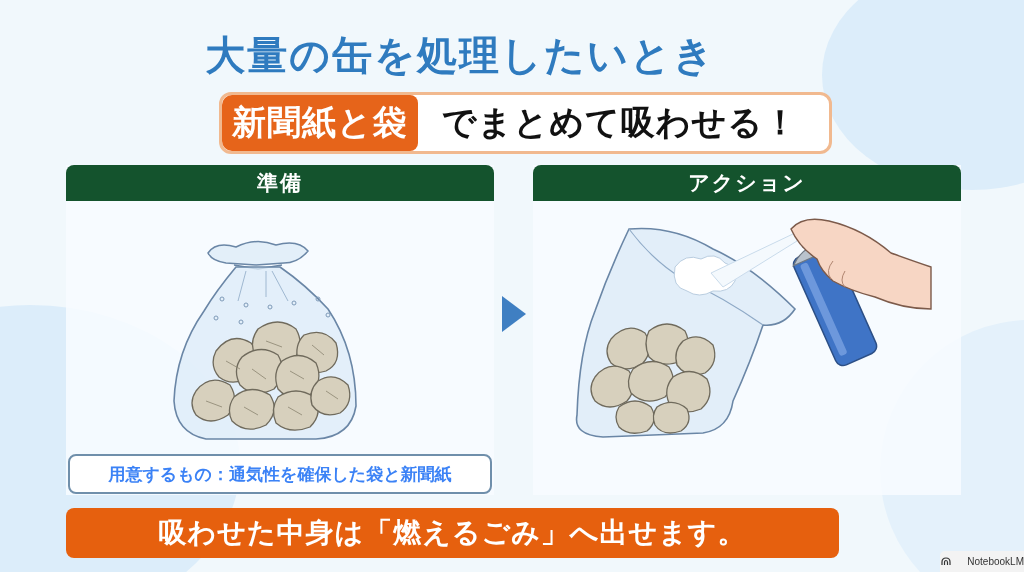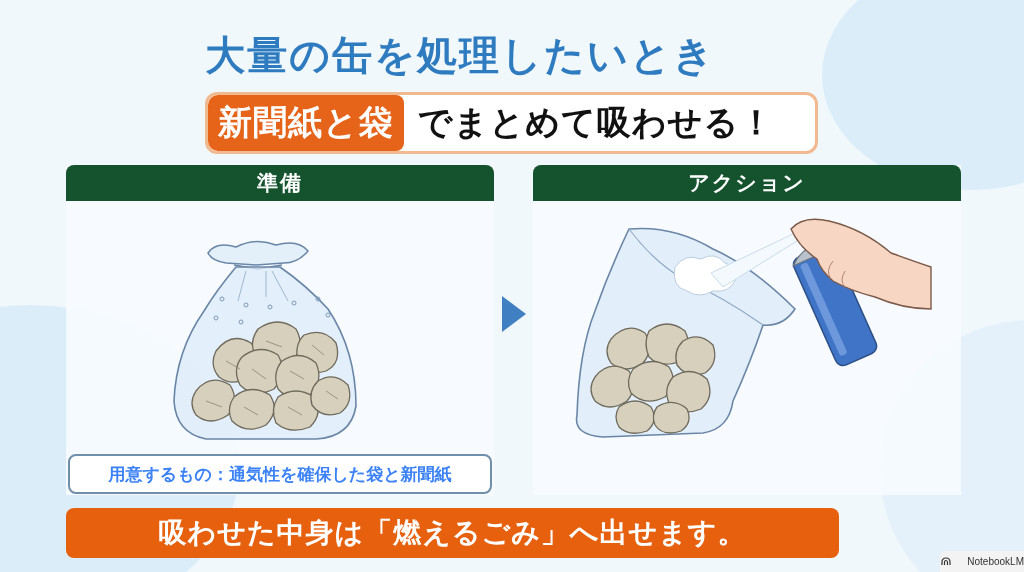--- a/index.html
+++ b/index.html
@@ -19,31 +19,31 @@
   }
   .bg-circle-right2 {
     position: absolute; left: 880px; top: 320px; width: 300px; height: 300px;
     border-radius: 50%; background: #e4f1fb;
   }
   .title {
     position: absolute; left: 0; top: 28px; width: 921px; text-align: center;
     font-size: 40px; font-weight: bold; color: #2f7bbf; letter-spacing: 2px;
   }
   .subtitle-box {
-    position: absolute; left: 205px; top: 92px; width: 613px; height: 62px;
+    position: absolute; left: 219px; top: 92px; width: 613px; height: 62px;
     border: 3px solid #f1b98f; border-radius: 12px; background: #ffffff;
     display: flex; align-items: center;
   }
   .subtitle-highlight {
     background: #e6641a; color: #fff; font-size: 34px; font-weight: bold;
     height: 56px; display: flex; align-items: center; padding: 0 10px;
     border-radius: 10px 8px 8px 10px; margin-left: 0; letter-spacing: 1px;
   }
   .subtitle-rest {
-    font-size: 34px; font-weight: bold; color: #111; padding-left: 14px; letter-spacing: 1px;
+    font-size: 34px; font-weight: bold; color: #111; padding-left: 24px; letter-spacing: 1px;
   }
   .panel {
     position: absolute; top: 165px; height: 330px; background: rgba(248,252,255,0.85);
   }
   .panel.left { left: 66px; width: 428px; }
   .panel.right { left: 533px; width: 428px; }
   .panel-header {
     height: 36px; background: #14532d; border-radius: 8px 8px 0 0;
     color: #fff; font-size: 21px; font-weight: bold; text-align: center; line-height: 36px;
     letter-spacing: 2px;

